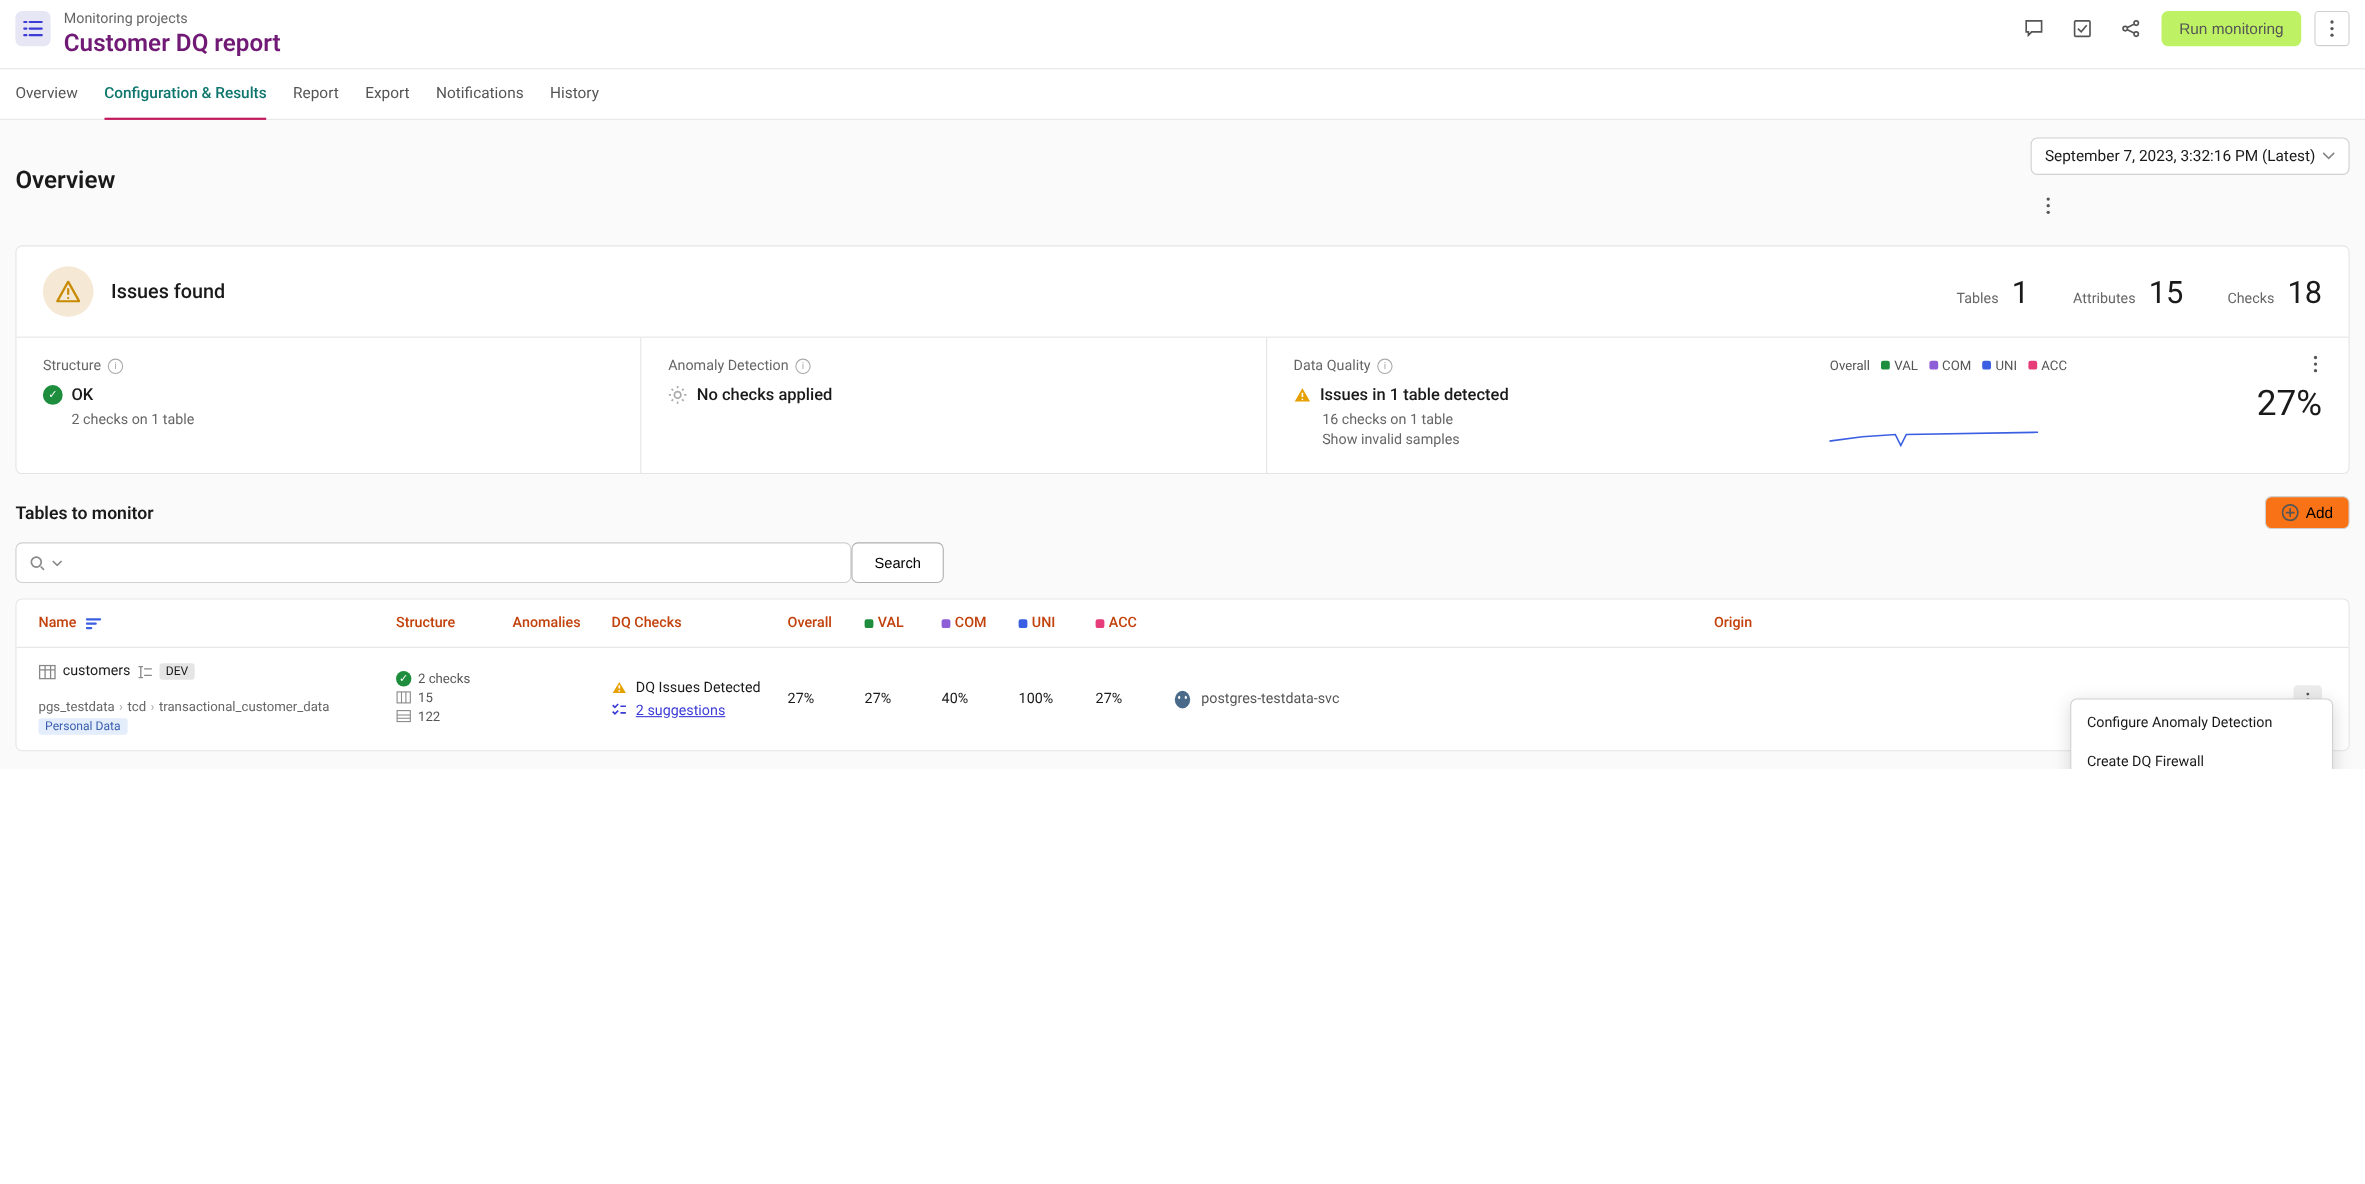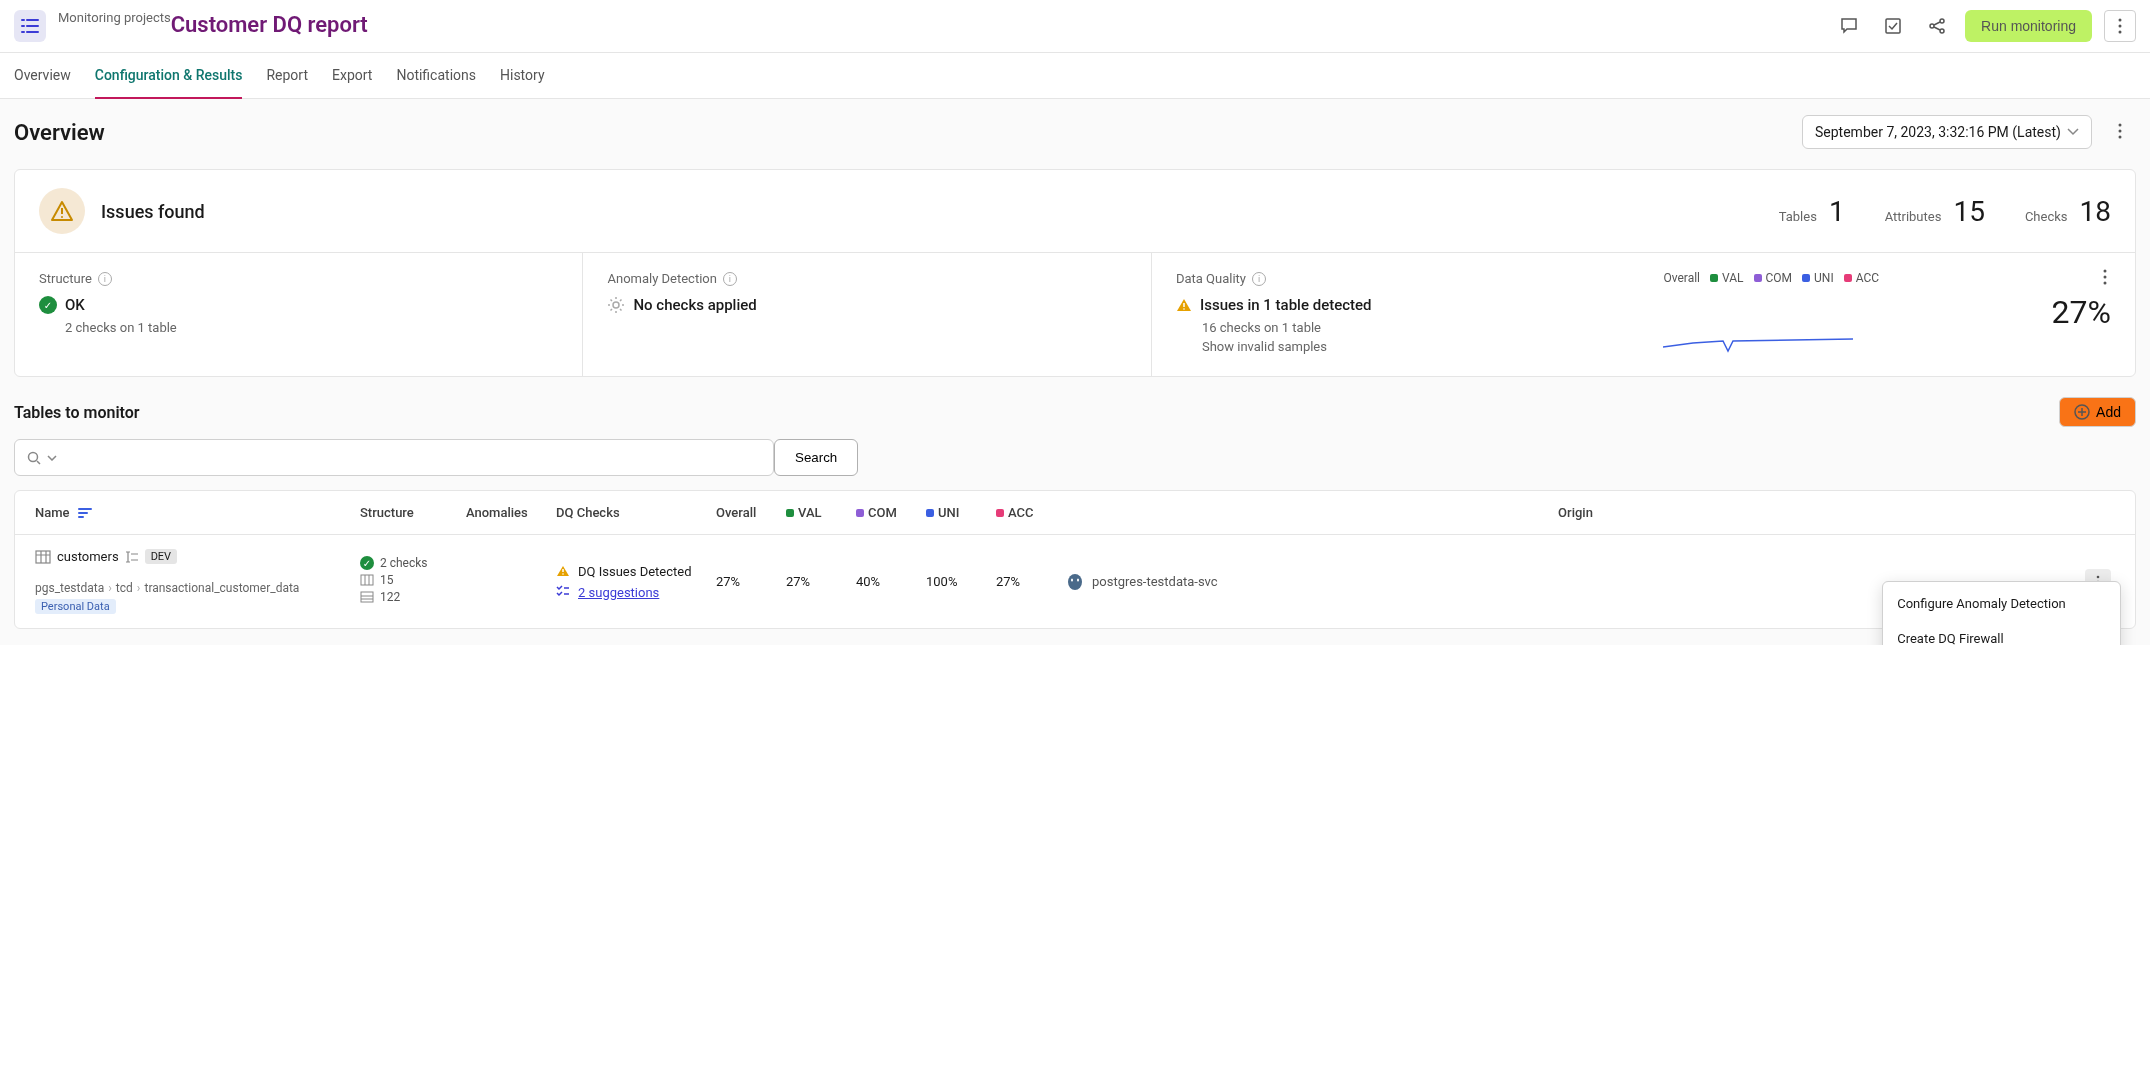--- a/index.html
+++ b/index.html
@@ -1,33 +1,33 @@
 <!DOCTYPE html>
 <html><head>
 <meta charset="utf-8">
 <style>
 * { box-sizing: border-box; margin: 0; padding: 0; }
 body { font-family: -apple-system, BlinkMacSystemFont, "Segoe UI", Roboto, sans-serif; background: #fff; color: #1a1a1a; font-size: 14px; }
 .header { display: flex; align-items: flex-start; padding: 10px 14px; border-bottom: 1px solid #e5e5e5; }
 .header-left { display: flex; align-items: flex-start; gap: 12px; flex: 1; }
 .list-icon { width: 32px; height: 32px; background: #e6e6f5; border-radius: 6px; display: flex; align-items: center; justify-content: center; color: #3b3bd6; }
-.header-titles { display: flex; flex-direction: row; }
+.header-titles { display: flex; flex-direction: column; }
 .breadcrumb { font-size: 13px; color: #666; }
 .page-title { font-size: 22px; font-weight: 600; color: #701a75; margin-top: 2px; }
 .header-actions { display: flex; align-items: center; gap: 12px; }
 .icon-btn { width: 32px; height: 32px; display: flex; align-items: center; justify-content: center; cursor: pointer; color: #555; border-radius: 4px; }
 .icon-btn.bordered { border: 1px solid #d0d0d0; }
 .run-btn { background: #bef264; color: #555; padding: 8px 16px; border: none; border-radius: 6px; font-size: 14px; font-weight: 500; cursor: not-allowed; }
 .tabs { display: flex; gap: 24px; padding: 0 14px; border-bottom: 1px solid #e5e5e5; }
 .tab { padding: 14px 0; color: #555; cursor: pointer; font-size: 14px; }
 .tab.active { color: #0f766e; border-bottom: 2px solid #c2185b; margin-bottom: -1px; font-weight: 500; }
 .main { padding: 16px 14px; background: #fafafa; }
 .overview-header { display: flex; align-items: center; justify-content: space-between; margin-bottom: 20px; }
 .overview-title { font-size: 22px; font-weight: 600; }
-.overview-right { display: flex; gap: 12px; }
+.overview-right { display: flex; gap: 12px; flex-direction: column; }
 .date-selector { border: 1px solid #d0d0d0; border-radius: 6px; padding: 8px 12px; display: flex; align-items: center; justify-content: space-between; min-width: 290px; cursor: pointer; background: #fff; }
 .issues-card { background: #fff; border: 1px solid #e5e5e5; border-radius: 6px; margin-bottom: 20px; }
 .issues-top { display: flex; align-items: center; justify-content: space-between; padding: 18px 24px; border-bottom: 1px solid #e5e5e5; }
 .issues-left { display: flex; align-items: center; gap: 16px; }
 .warn-circle { width: 46px; height: 46px; border-radius: 50%; background: #f5e8d4; display: flex; align-items: center; justify-content: center; }
 .issues-title { font-size: 18px; font-weight: 500; }
 .issues-stats { display: flex; gap: 40px; align-items: center; }
 .stat { display: flex; align-items: baseline; gap: 12px; }
 .stat-label { font-size: 13px; color: #666; }
 .stat-value { font-size: 28px; font-weight: 400; }
@@ -49,21 +49,21 @@
 .dq-pct { font-size: 32px; font-weight: 400; text-align: right; }
 .spark { width: 190px; height: 22px; }
 .dq-more { position: absolute; top: -10px; right: -10px; }
 .items-header { display: flex; align-items: center; justify-content: space-between; margin-bottom: 12px; }
 .items-title { font-size: 16px; font-weight: 600; }
 .add-btn { border: 1px solid #d0d0d0; border-radius: 6px; padding: 6px 14px; background: #f97316; display: flex; align-items: center; gap: 6px; cursor: pointer; font-size: 14px; }
 .search-row { display: flex; gap: 0; margin-bottom: 14px; }
 .search-box { flex: 0 0 760px; border: 1px solid #d0d0d0; border-radius: 6px; padding: 10px 12px; display: flex; align-items: center; gap: 6px; color: #888; background: #fff; }
 .search-btn { border: 1px solid #b0b0b0; border-radius: 6px; padding: 10px 20px; background: #fff; font-weight: 500; cursor: pointer; }
 .table-card { background: #fff; border: 1px solid #e5e5e5; border-radius: 6px; }
-.tbl-head { display: flex; border-bottom: 1px solid #e5e5e5; padding: 14px 20px; font-weight: 500; font-size: 13px; color: #404040; align-items: center; }
+.tbl-head { display: flex; border-bottom: 1px solid #e5e5e5; padding: 14px 20px; font-weight: 500; font-size: 13px; color: #c2410c; align-items: center; }
 .tbl-row { display: flex; padding: 14px 20px; align-items: center; font-size: 13px; position: relative; }
 .c-name { flex: 0 0 325px; }
 .c-struct { flex: 0 0 106px; }
 .c-anom { flex: 0 0 90px; }
 .c-dq { flex: 0 0 160px; }
 .c-overall { flex: 0 0 70px; text-align: left; }
 .c-val { flex: 0 0 70px; text-align: left; }
 .c-com { flex: 0 0 70px; text-align: left; }
 .c-uni { flex: 0 0 70px; text-align: left; }
 .c-acc { flex: 0 0 70px; text-align: left; }

